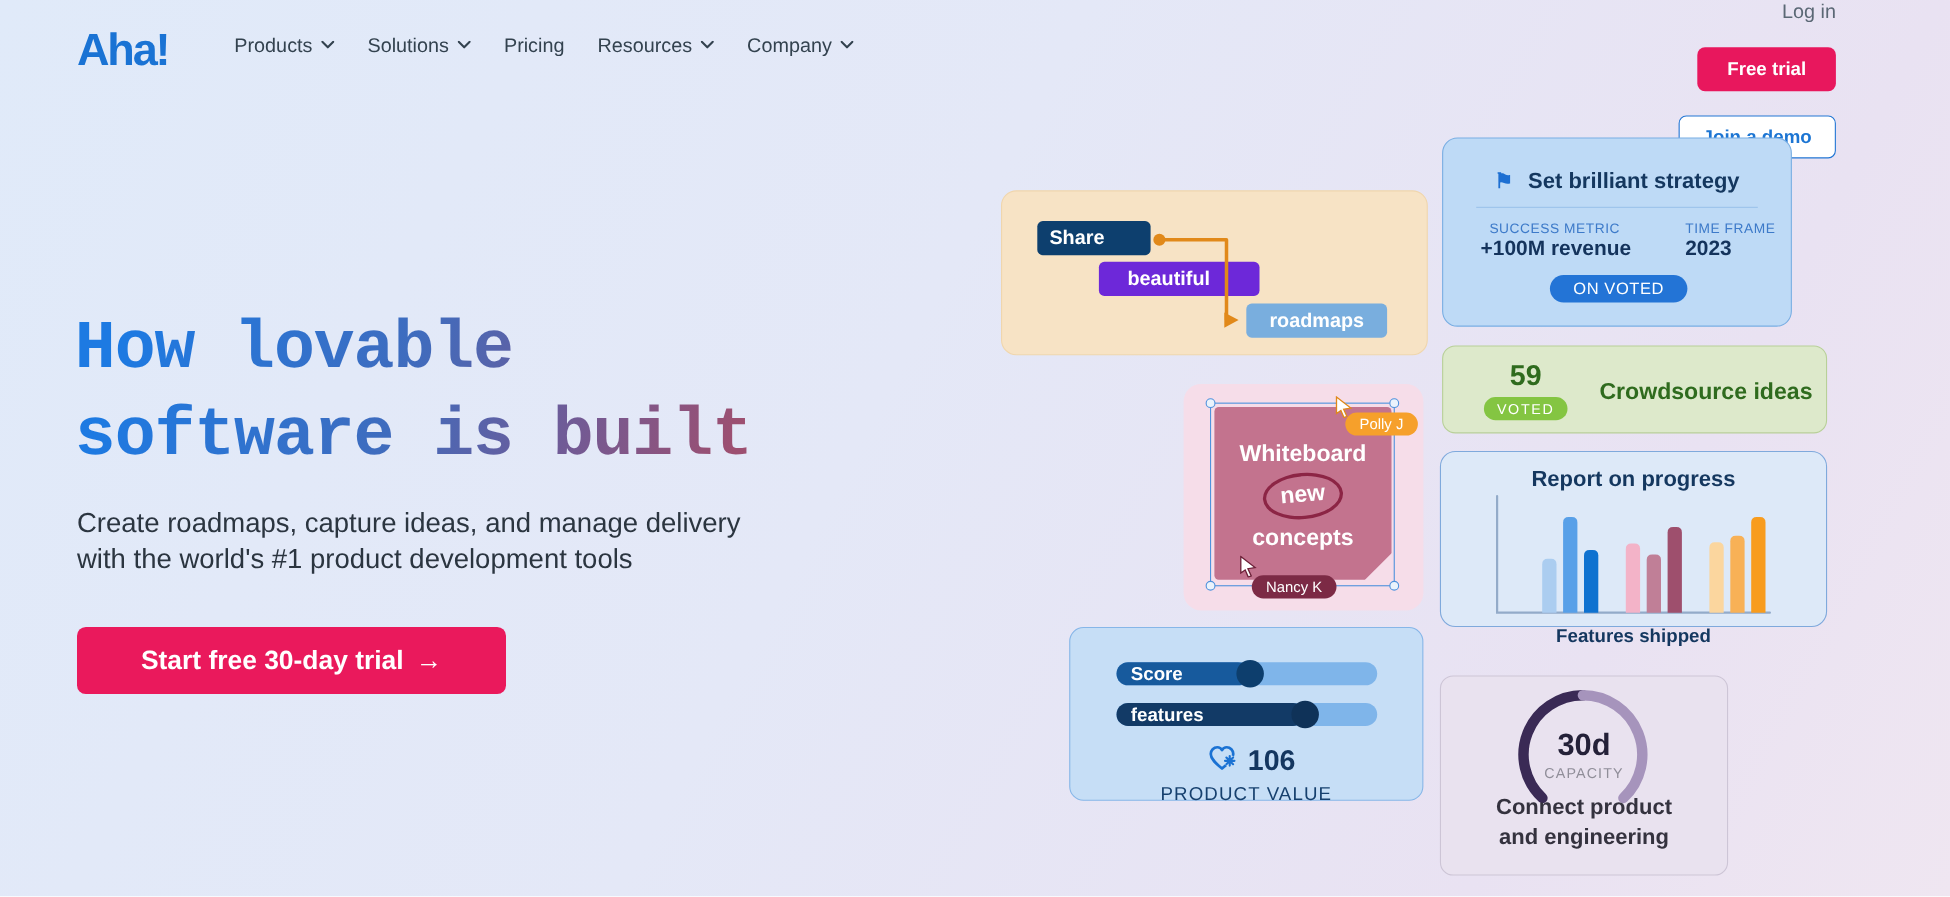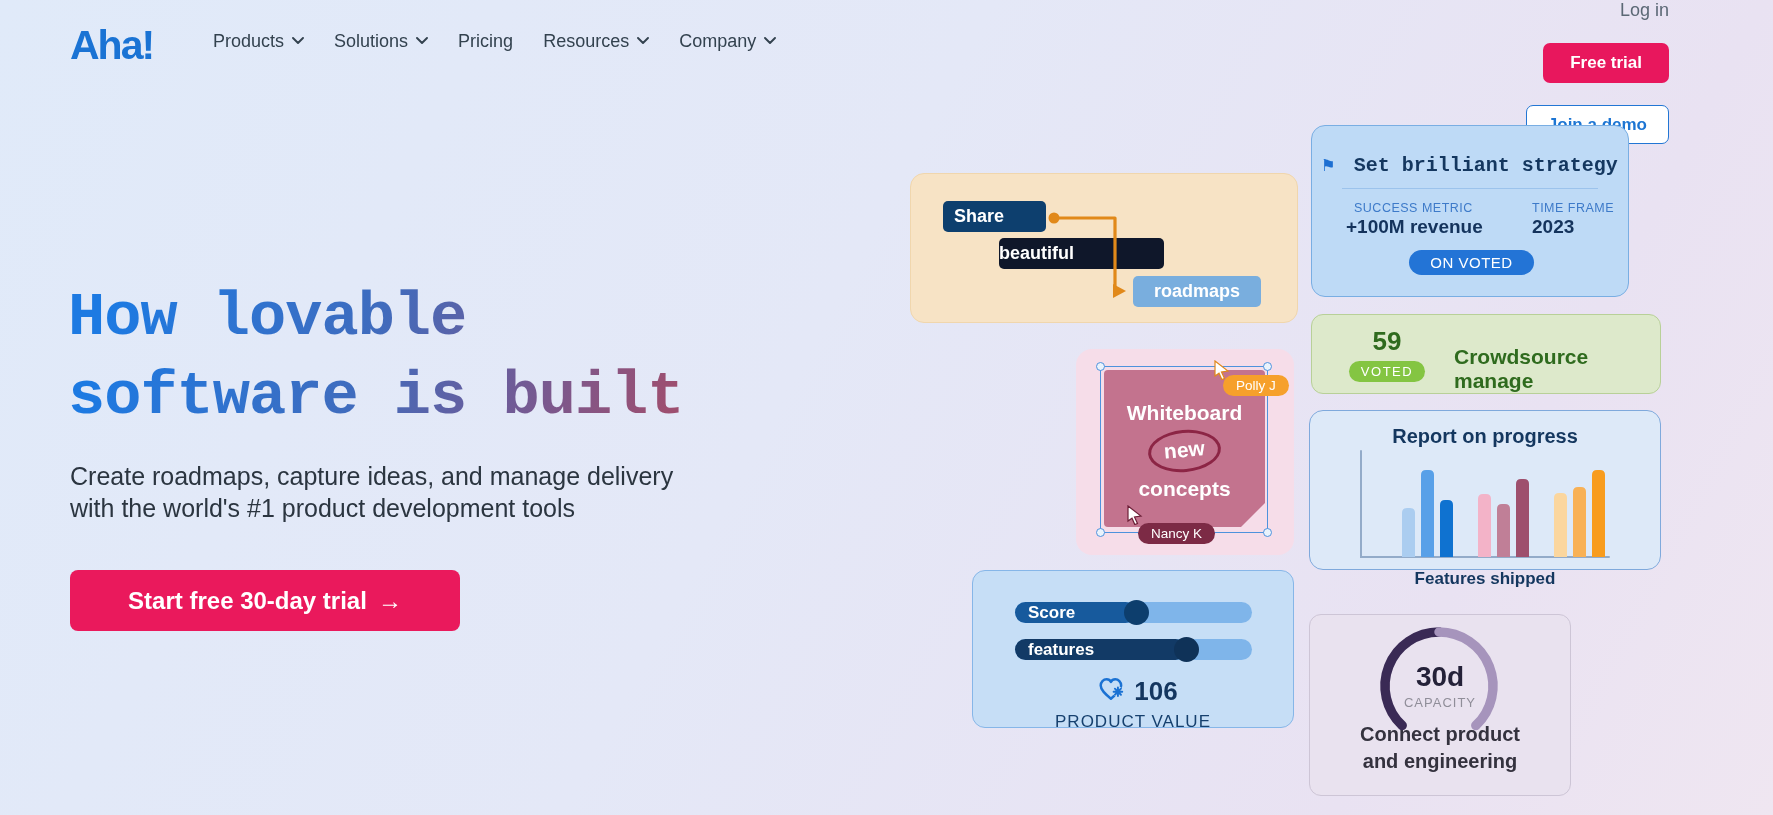--- a/index.html
+++ b/index.html
@@ -32,21 +32,21 @@
 
   
   .card { position:absolute; }
 
   
   .roadmap-card { left:910px; top:173px; width:388px; height:150px; background:#f7e3c5;
                   border:1px solid #f0d6ad; border-radius:14px; }
   .g-bar { position:absolute; height:31px; border-radius:5px; color:#fff; font-size:18px;
            font-weight:700; line-height:31px; }
   .g-bar1 { left:32px; top:27px; width:103px; background:#0d3f6e; padding-left:11px; }
-  .g-bar2 { left:88px; top:64px; width:165px; background:#0f172a; padding-left:0; }
+  .g-bar2 { left:88px; top:64px; width:146px; background:#6d28d9; padding-left:26px; }
   .g-bar3 { left:222px; top:102px; width:128px; background:#79aede; text-align:center; }
   .g-connector { position:absolute; left:0; top:0; }
 
   
   .wb-card { left:1076px; top:349px; width:218px; height:206px; background:#f6dde9;
              border-radius:16px; }
   .wb-note { position:absolute; left:28px; top:21px; width:161px; height:157px; background:#c3738e;
              border-radius:4px; color:#fff; font-size:21px; font-weight:700; text-align:center;
              padding-top:26px; line-height:34px; }
   .wb-fold { position:absolute; right:-1px; bottom:-1px; width:0; height:0;
@@ -79,21 +79,21 @@
   .sl-knob1 { background:#0d3e6d; } .sl-knob2 { background:#0f3258; }
   .pv-row { position:absolute; left:0; top:105px; width:100%; display:flex; align-items:flex-start;
             justify-content:center; gap:8px; color:#14365f; font-size:26px; font-weight:700;padding-left:10px; }
   .pv-caption { position:absolute; left:0; top:141px; width:100%; text-align:center;
                 font-size:17px; letter-spacing:1px; color:#16406e; }
 
   
   .strategy-card { left:1311px; top:125px; width:318px; height:172px; background:#bedaf6;
                    border:1.5px solid #79aee3; border-radius:14px; }
   .st-title { position:absolute; top:27px; width:100%; text-align:center; font-size:20px;
-              font-weight:700; color:#14375f;font-family:Liberation Mono, monospace; }
+              font-weight:700; color:#14375f; }
   .st-flag { color:#1d6fd2; font-size:19px; margin-right:8px; }
   .st-divider { position:absolute; left:30px; right:30px; top:62px; height:1px; background:#9cc3ec; }
   .st-label { position:absolute; font-size:12.5px; letter-spacing:0.5px; color:#3d7ac9; top:75px; }
   .st-value { position:absolute; font-size:19px; font-weight:700; color:#14335c; top:90px; }
   .st-pill { position:absolute; left:97px; top:124px; width:125px; height:25px; background:#2374d6;
              border-radius:13px; color:#fff; font-size:15px; letter-spacing:0.5px; text-align:center;
              line-height:25px; }
 
   
   .ideas-card { left:1311px; top:314px; width:350px; height:80px; background:#dde9cb;
@@ -244,21 +244,21 @@
     <div class="st-label" style="left:42px;">SUCCESS METRIC</div>
     <div class="st-value" style="left:34px;">+100M revenue</div>
     <div class="st-label" style="left:220px;">TIME FRAME</div>
     <div class="st-value" style="left:220px;">2023</div>
     <div class="st-pill">ON VOTED</div>
   </div>
 
   <div class="card ideas-card">
     <div class="id-count">59</div>
     <div class="id-pill">VOTED</div>
-    <div class="id-title">Crowdsource manage</div>
+    <div class="id-title">Crowdsource ideas</div>
   </div>
 
   <div class="card report-card">
     <div class="rp-title">Report on progress</div>
     <svg width="352" height="188" style="position:absolute; left:0; top:0;">
       <path d="M51 40 V146 H299" fill="none" stroke="#93abc9" stroke-width="2" stroke-linecap="round"></path>
     <path d="M92 146 L92 102 Q92 97 97 97 L100 97 Q105 97 105 102 L105 146 Z" fill="#abcdf0"></path>
         <path d="M111 146 L111 64 Q111 59 116 59 L119 59 Q124 59 124 64 L124 146 Z" fill="#58a0e8"></path>
         <path d="M130 146 L130 94 Q130 89 135 89 L138 89 Q143 89 143 94 L143 146 Z" fill="#0f72d0"></path>
         <path d="M168 146 L168 88 Q168 83 173 83 L176 83 Q181 83 181 88 L181 146 Z" fill="#f3b3c8"></path>

